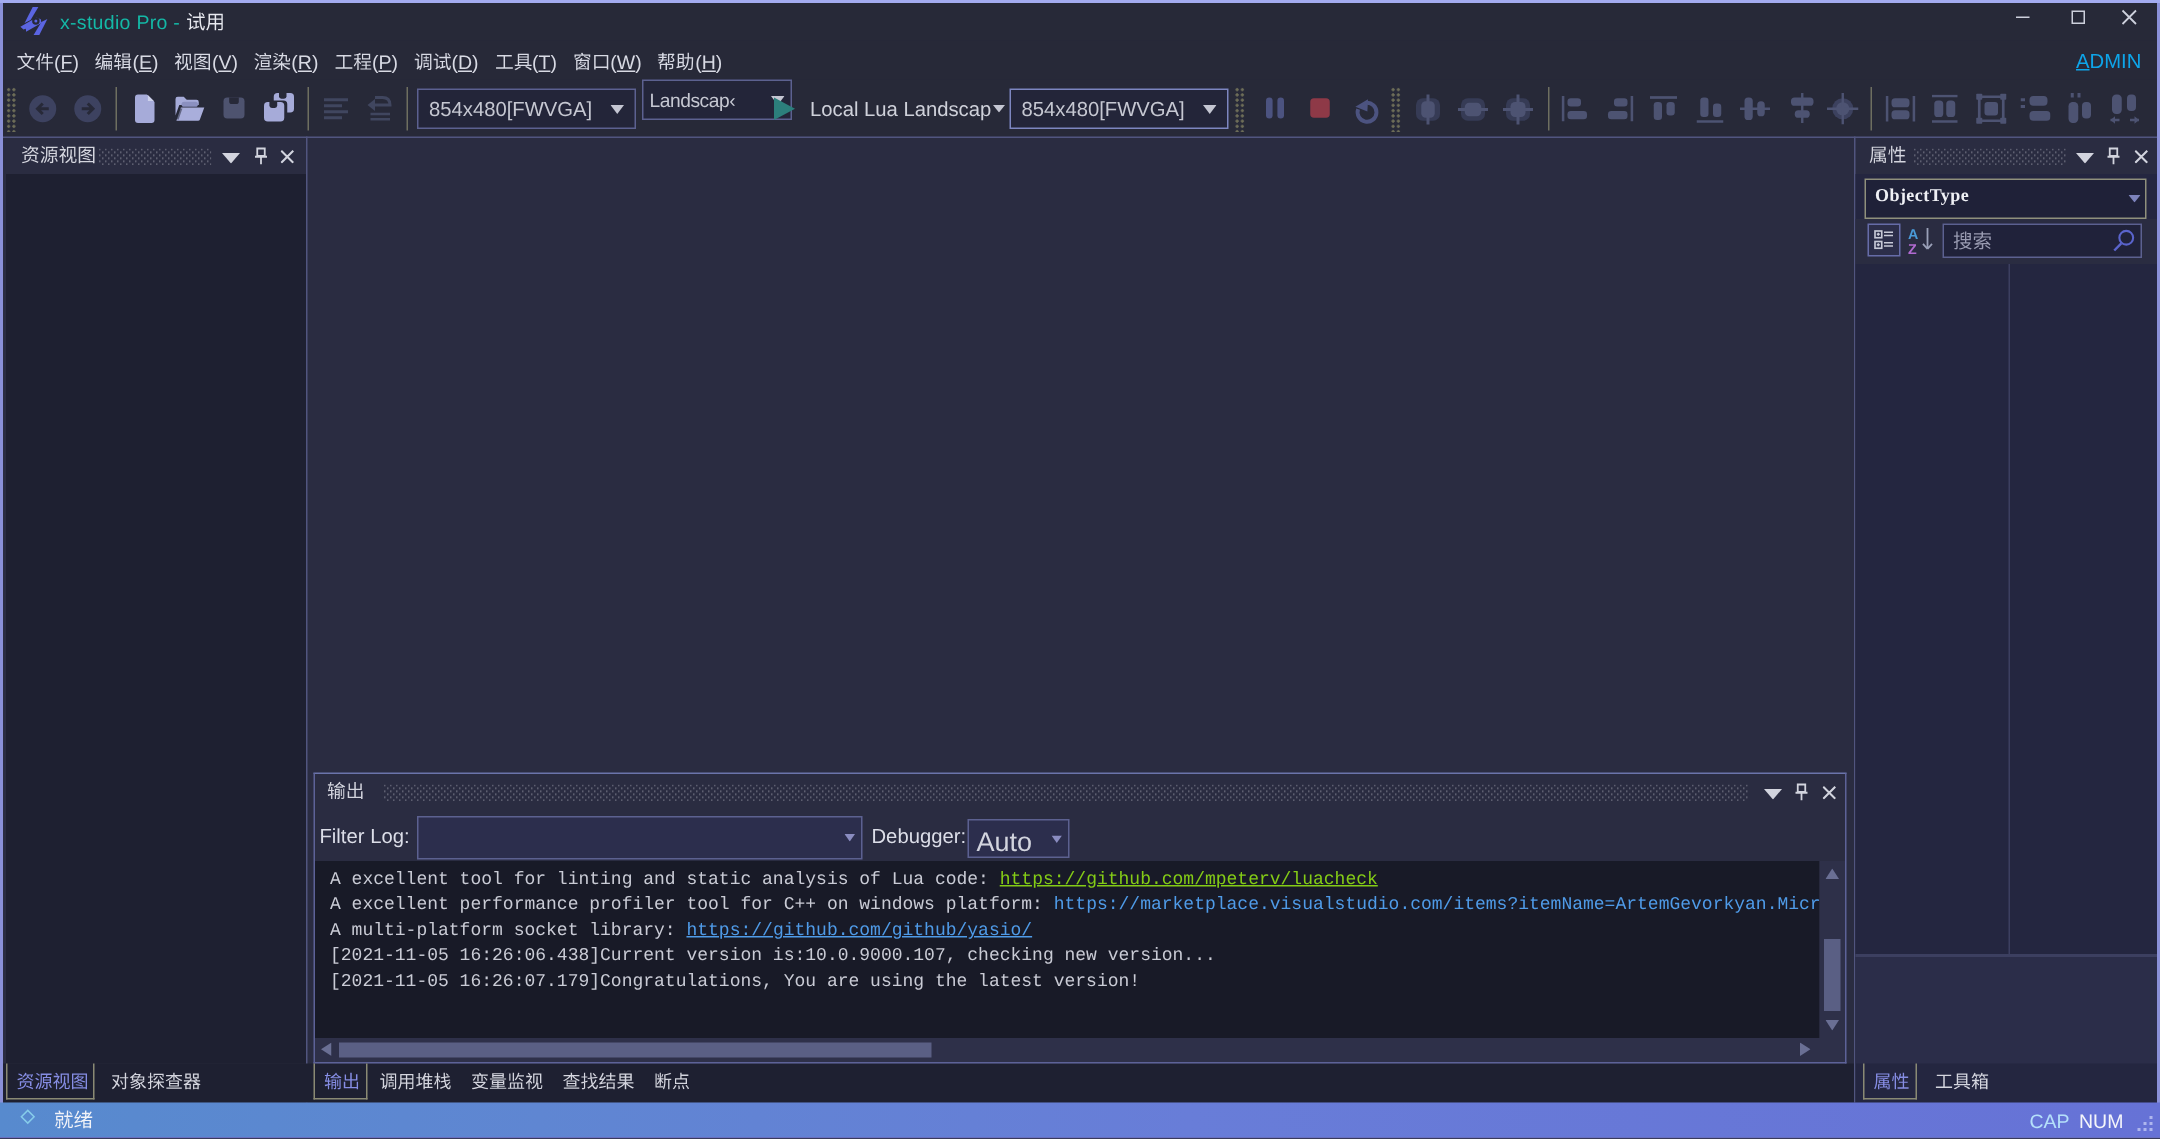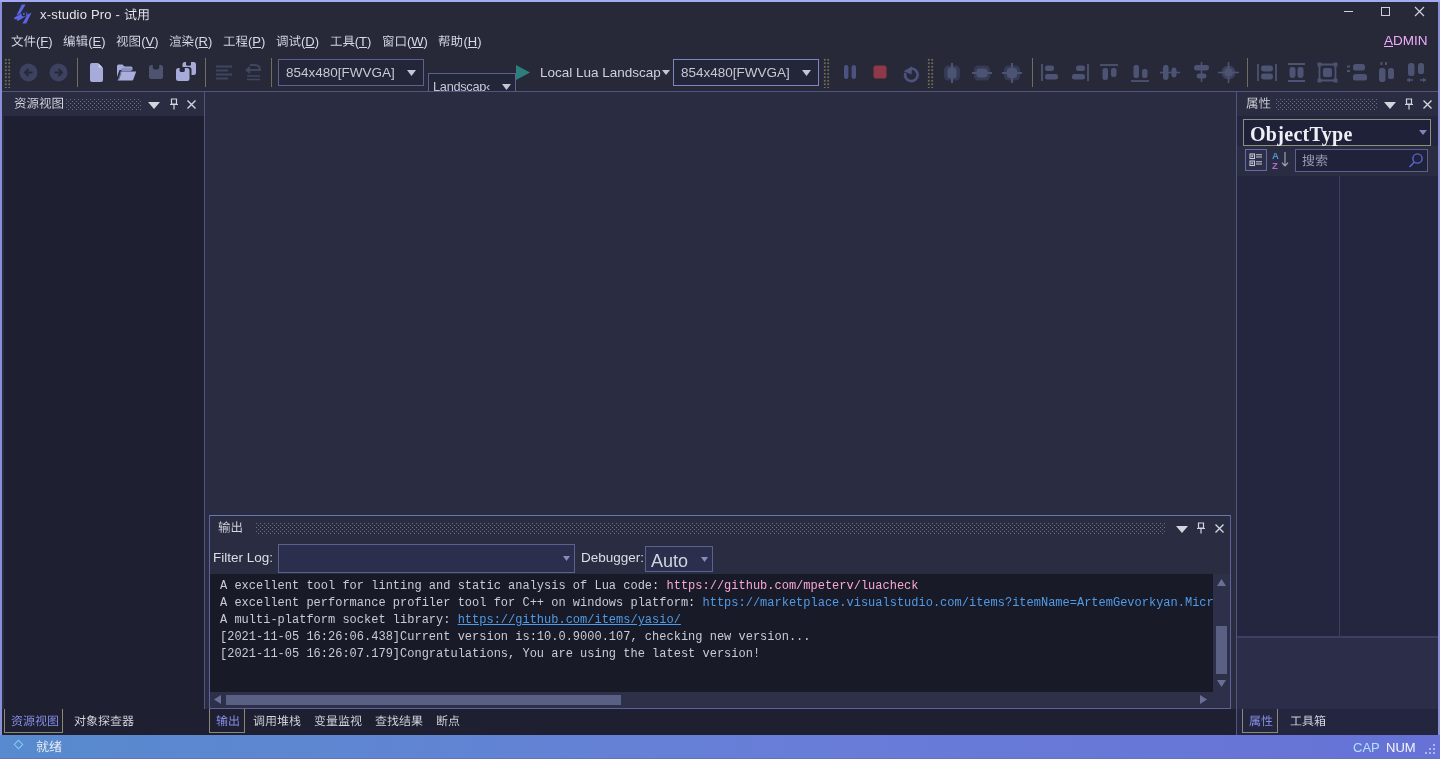--- a/index.html
+++ b/index.html
@@ -23,21 +23,21 @@
 <div class="abs" style="left:0;bottom:0;width:1440px;height:1px;background:#6a70c0"></div>
 
 <div class="abs" style="left:2px;top:2px;width:1436px;height:25px;background:#272938"></div>
 <svg class="abs" style="left:13px;top:3px" width="22" height="22" viewBox="0 0 22 22">
   <path fill="#5b65e2" d="M8.8 1.6 L12.6 1.6 L7.4 10.4 L3.4 12.4 Z"></path>
   <path fill="#5b65e2" d="M13.2 20.4 L9.4 20.4 L14.6 11.6 L18.6 9.6 Z"></path>
   <path fill="#5b65e2" d="M0.6 14.9 L11.3 8.7 L14.2 9.8 L14.6 12.3 L4.4 18.2 L4.2 16.2 L2.6 16.6 Z"></path>
   <circle cx="10.9" cy="11" r="2.5" fill="#272938"></circle>
   <circle cx="10.9" cy="11" r="1" fill="#5b65e2"></circle>
 </svg>
-<div class="abs" style="left:40px;top:6px;font-size:13px;color:#e5e5e5;letter-spacing:0.2px">x-studio Pro - <svg width="26.0" height="18" viewBox="0 0 26.0 18" style="display:inline-block;vertical-align:-4.7px">
+<div class="abs" style="left:40px;top:6px;font-size:13px;color:#14b8a6;letter-spacing:0.2px">x-studio Pro - <svg width="26.0" height="18" viewBox="0 0 26.0 18" style="display:inline-block;vertical-align:-4.7px">
       <path fill="#e8e9f0" d="M1.6 3.2 2.2 2.6Q2.5 2.9 2.9 3.2Q3.3 3.5 3.6 3.9Q3.9 4.2 4.1 4.4L3.4 5.1Q3.2 4.8 2.9 4.5Q2.6 4.2 2.3 3.8Q1.9 3.5 1.6 3.2ZM2.3 14 2.2 13.1 2.5 12.7 4.8 11.2Q4.9 11.4 4.9 11.6Q5 11.8 5.1 12Q4.3 12.6 3.7 12.9Q3.2 13.3 3 13.5Q2.7 13.7 2.5 13.8Q2.4 13.9 2.3 14ZM0.7 6.4H3V7.4H0.7ZM4.5 5H12.5V6H4.5ZM4.9 7.9H8.4V8.8H4.9ZM6.3 8.4H7.2V12.3L6.3 12.5ZM4.7 12.5Q5.4 12.3 6.5 12Q7.6 11.7 8.7 11.4L8.8 12.2Q7.8 12.5 6.8 12.8Q5.8 13.1 5 13.4ZM10.1 2.9 10.8 2.5Q11.2 2.9 11.6 3.4Q12 3.9 12.2 4.3L11.5 4.8Q11.3 4.4 10.9 3.9Q10.5 3.3 10.1 2.9ZM8.7 2.4H9.7Q9.7 4.1 9.8 5.7Q9.9 7.3 10 8.6Q10.1 9.9 10.3 10.9Q10.5 11.9 10.8 12.4Q11 13 11.3 13Q11.5 13 11.6 12.5Q11.7 11.9 11.8 11Q11.9 11.1 12 11.2Q12.2 11.3 12.3 11.4Q12.5 11.5 12.6 11.5Q12.5 12.3 12.3 12.9Q12.2 13.4 12 13.7Q11.9 14 11.7 14.1Q11.5 14.3 11.3 14.3Q10.7 14.2 10.3 13.7Q9.9 13.1 9.6 12Q9.3 11 9.1 9.5Q8.9 8 8.9 6.2Q8.8 4.4 8.7 2.4ZM2.3 14Q2.3 13.8 2.2 13.7Q2.1 13.5 2 13.4Q1.9 13.2 1.8 13.1Q2 13 2.2 12.7Q2.5 12.5 2.5 12V6.4H3.4V12.9Q3.4 12.9 3.3 13Q3.2 13 3 13.2Q2.8 13.3 2.7 13.4Q2.5 13.6 2.4 13.7Q2.3 13.8 2.3 14Z M15.5 3.2H24V4.2H15.5ZM15.5 6.3H23.9V7.2H15.5ZM15.5 9.4H24V10.3H15.5ZM15 3.2H16V8Q16 8.7 15.9 9.6Q15.8 10.4 15.6 11.3Q15.5 12.1 15.1 12.9Q14.8 13.7 14.2 14.4Q14.1 14.3 14 14.1Q13.8 14 13.7 13.9Q13.5 13.8 13.4 13.7Q14 13.1 14.3 12.4Q14.6 11.7 14.7 10.9Q14.9 10.2 14.9 9.4Q15 8.7 15 8ZM23.6 3.2H24.5V13Q24.5 13.4 24.4 13.7Q24.3 13.9 23.9 14.1Q23.6 14.2 23 14.2Q22.4 14.2 21.5 14.2Q21.5 14 21.4 13.8Q21.3 13.5 21.2 13.3Q21.6 13.3 22.1 13.3Q22.5 13.3 22.8 13.3Q23.1 13.3 23.2 13.3Q23.4 13.3 23.5 13.2Q23.6 13.2 23.6 13ZM19.1 3.6H20.1V14.2H19.1Z"></path>
     </svg></div>
 
 <div class="abs" style="left:1344px;top:11px;width:9px;height:1.2px;background:#cdd0dc"></div>
 <div class="abs" style="left:1381px;top:7px;width:9px;height:9px;border:1px solid #cdd0dc"></div>
 <svg class="abs" style="left:1414px;top:6px" width="11" height="11" viewBox="0 0 11 11">
     <path stroke="#cdd0dc" stroke-width="1.2" d="M1 1 L10 10 M10 1 L1 10"></path>
   </svg>
 
 <div class="abs" style="left:2px;top:27px;width:1436px;height:26px;background:#272938"></div>
@@ -64,21 +64,21 @@
         <path fill="#d8dae4" d="M1.3 3.7H11.2V4.6H1.3ZM0.7 11.8H11.9V12.8H0.7ZM5.7 4.2H6.7V12.2H5.7Z M20.1 11.7 20.7 11Q21.4 11.3 22.1 11.7Q22.8 12.1 23.4 12.4Q24.1 12.8 24.5 13.1L23.8 13.8Q23.3 13.4 22.7 13.1Q22.1 12.8 21.5 12.4Q20.8 12 20.1 11.7ZM13.2 10.1H24.4V11H13.2ZM15.5 4.7H22V5.4H15.5ZM15.5 6.5H22V7.2H15.5ZM15.5 8.3H22V9H15.5ZM16.6 11.1 17.5 11.7Q17 12 16.3 12.4Q15.7 12.8 15 13.2Q14.3 13.5 13.7 13.8Q13.6 13.6 13.4 13.4Q13.2 13.2 13 13.1Q13.6 12.8 14.3 12.5Q15 12.2 15.6 11.8Q16.2 11.4 16.6 11.1ZM15.2 2.8H22.5V10.5H21.6V3.6H16.1V10.5H15.2Z"></path>
       </svg><span>(<u>T</u>)</span></div>
   <div class="mi"><svg width="25.0" height="18" viewBox="0 0 25.0 18" style="display:inline-block;vertical-align:-5.2px">
         <path fill="#d8dae4" d="M2.1 6.9H10.6V13.7H9.6V7.6H3V13.8H2.1ZM5.4 5.6 6.4 5.8Q6.1 6.2 5.8 6.6Q5.5 7 5.2 7.3L4.4 7.1Q4.7 6.8 4.9 6.4Q5.2 5.9 5.4 5.6ZM2.4 12.5H10.2V13.2H2.4ZM8 8.6H8.2L8.3 8.5L8.8 8.8Q8.4 9.8 7.6 10.5Q6.9 11.2 5.9 11.6Q4.9 12.1 3.9 12.3Q3.8 12.2 3.7 12Q3.6 11.8 3.5 11.7Q4.4 11.5 5.3 11.1Q6.2 10.7 7 10.1Q7.7 9.5 8 8.7ZM4.9 7.8 5.7 7.9Q5.4 8.5 5 9.1Q4.6 9.7 4 10.2Q3.9 10 3.7 9.9Q3.6 9.8 3.4 9.7Q4 9.3 4.4 8.8Q4.7 8.3 4.9 7.8ZM5 8.6H8.2V9.2H4.5ZM4.6 10 5 9.5Q5.7 9.8 6.4 10.2Q7.2 10.5 7.8 10.9Q8.5 11.2 8.9 11.6L8.4 12.1Q8 11.8 7.4 11.4Q6.7 11 6 10.7Q5.2 10.3 4.6 10ZM1 3.3H11.5V5.2H10.6V4.1H1.9V5.3H1ZM4.6 4.3 5.3 4.8Q4.8 5.2 4.2 5.6Q3.6 6 2.9 6.3Q2.2 6.6 1.6 6.8L1.1 6.1Q1.7 5.9 2.3 5.6Q2.9 5.4 3.5 5.1Q4.2 4.7 4.6 4.3ZM7.2 4.9 7.8 4.3Q8.4 4.6 9.1 4.9Q9.8 5.3 10.5 5.6Q11.1 6 11.5 6.3L10.9 6.9Q10.5 6.6 9.9 6.2Q9.3 5.8 8.6 5.5Q7.9 5.1 7.2 4.9ZM5.3 2.4 6.3 2.2Q6.5 2.5 6.7 2.9Q6.9 3.4 7 3.7L6 3.9Q5.9 3.6 5.7 3.2Q5.5 2.8 5.3 2.4Z M14.1 3.6H23.5V13.4H22.5V4.5H15.1V13.4H14.1ZM14.5 11.4H23.1V12.4H14.5Z"></path>
       </svg><span>(<u>W</u>)</span></div>
   <div class="mi"><svg width="25.0" height="18" viewBox="0 0 25.0 18" style="display:inline-block;vertical-align:-5.2px">
         <path fill="#d8dae4" d="M0.8 3.2H6.7V4H0.8ZM0.6 6.6H6.8V7.4H0.6ZM1.1 4.9H6.4V5.6H1.1ZM7.3 2.8H10.9V3.6H8.2V9H7.3ZM10.7 2.8H10.9L11.1 2.7L11.7 3.1Q11.4 3.6 11 4.1Q10.6 4.7 10.2 5.2Q11 5.7 11.3 6.1Q11.6 6.6 11.6 7Q11.6 7.4 11.5 7.7Q11.3 7.9 11 8.1Q10.9 8.2 10.6 8.2Q10.4 8.3 10.2 8.3Q9.9 8.3 9.6 8.3Q9.2 8.3 8.8 8.3Q8.8 8.1 8.7 7.9Q8.6 7.7 8.5 7.5Q8.9 7.6 9.2 7.6Q9.6 7.6 9.9 7.6Q10 7.5 10.1 7.5Q10.3 7.5 10.4 7.5Q10.7 7.3 10.7 6.9Q10.7 6.6 10.4 6.2Q10 5.8 9.2 5.3Q9.5 4.9 9.8 4.5Q10 4.1 10.3 3.7Q10.6 3.2 10.7 2.9ZM3.4 2.2H4.4V5.9Q4.4 6.3 4.2 6.8Q4.1 7.3 3.8 7.8Q3.5 8.3 2.9 8.7Q2.4 9.2 1.5 9.5Q1.4 9.4 1.2 9.2Q1 9 0.9 8.9Q1.6 8.6 2.1 8.2Q2.6 7.9 2.9 7.4Q3.2 7 3.3 6.6Q3.4 6.2 3.4 5.9ZM5.7 8.5H6.7V13.7H5.7ZM1.9 9.5H10.3V10.3H2.8V13.1H1.9ZM9.9 9.5H10.8V12.1Q10.8 12.4 10.7 12.6Q10.6 12.8 10.3 12.9Q10 13 9.5 13Q9 13.1 8.2 13.1Q8.2 12.9 8.1 12.6Q8 12.4 7.9 12.2Q8.3 12.2 8.6 12.2Q9 12.2 9.2 12.2Q9.5 12.2 9.6 12.2Q9.8 12.2 9.8 12.2Q9.9 12.2 9.9 12Z M18.3 5.1H23.6V6H18.3ZM23.2 5.1H24.1Q24.1 5.1 24.1 5.2Q24.1 5.3 24.1 5.4Q24.1 5.5 24.1 5.5Q24.1 7.5 24 8.9Q24 10.3 23.9 11.1Q23.8 12 23.7 12.5Q23.6 13 23.5 13.2Q23.3 13.4 23.1 13.5Q22.9 13.6 22.6 13.7Q22.3 13.7 21.8 13.7Q21.3 13.7 20.8 13.6Q20.8 13.4 20.7 13.2Q20.7 12.9 20.5 12.7Q21.1 12.8 21.5 12.8Q22 12.8 22.2 12.8Q22.3 12.8 22.4 12.8Q22.6 12.7 22.6 12.6Q22.8 12.5 22.9 12Q22.9 11.6 23 10.7Q23.1 9.9 23.1 8.5Q23.2 7.2 23.2 5.3ZM20.4 2.2H21.3Q21.3 3.7 21.3 5.1Q21.2 6.4 21.1 7.7Q20.9 9 20.6 10.1Q20.2 11.2 19.5 12.2Q18.9 13.1 17.8 13.8Q17.7 13.6 17.5 13.4Q17.3 13.2 17.1 13.1Q18.1 12.4 18.8 11.6Q19.4 10.7 19.7 9.7Q20.1 8.6 20.2 7.4Q20.4 6.2 20.4 4.9Q20.4 3.6 20.4 2.2ZM13.8 2.9H17.9V11H17V3.7H14.7V11.8H13.8ZM12.9 11.6Q13.6 11.4 14.6 11.2Q15.5 11.1 16.5 10.8Q17.6 10.6 18.6 10.4L18.7 11.2Q17.7 11.4 16.7 11.7Q15.7 11.9 14.8 12.1Q13.8 12.3 13.1 12.5ZM14.3 5.5H17.4V6.4H14.3ZM14.3 8.2H17.4V9.1H14.3Z"></path>
       </svg><span>(<u>H</u>)</span></div>
 </div>
 <style>.mi{display:inline-block;margin-right:7px}.mi span{margin-left:0px}</style>
-<div class="abs" style="left:1384px;top:33px;font-size:13.5px;color:#f0abfc"><u>A</u>DMIN</div>
+<div class="abs" style="left:1384px;top:33px;font-size:13.5px;color:#0ea5e9"><u>A</u>DMIN</div>
 
 <div class="abs" style="left:2px;top:53px;width:1436px;height:38px;background:#272938"></div>
 <div class="abs" id="toolbar" style="left:0;top:53px;width:1440px;height:38px">
 <div class="abs grip" style="left:4px;top:5px;width:7px;height:30px"></div>
 <svg class="abs" style="left:19px;top:10px" width="19" height="19" viewBox="0 0 19 19">
       <circle cx="9.5" cy="9.5" r="9" fill="#3d4260"></circle>
       <path stroke="#272938" stroke-width="2" fill="none" d="M13.5 9.5h-7M9.5 6l-3.5 3.5L9.5 13"></path>
     </svg>
 <svg class="abs" style="left:49px;top:10px" width="19" height="19" viewBox="0 0 19 19">
       <circle cx="9.5" cy="9.5" r="9" fill="#3d4260"></circle>
@@ -119,21 +119,21 @@
         <path d="M3 13h13M3 16.5h13"></path>
       </g>
     </svg>
 <div class="sep" style="left:271px"></div>
 <div class="abs dd" style="left:278px;top:6px;width:146px;height:27px">
       <span>854x480[FWVGA]</span>
       <svg width="9" height="6" viewBox="0 0 9 6">
         <path fill="#c4c6d2" d="M0 0h9L4.5 6z"></path>
       </svg>
     </div>
-<div class="abs dd" style="left:428px;top:20px;width:88px;height:27px;padding:0 4px">
+<div class="abs dd" style="left:428px;top:0;width:100px;height:27px;padding:0 4px">
       <span style="font-size:12.8px;letter-spacing:-0.3px;white-space:nowrap;overflow:hidden">Landscap‹</span>
       <svg style="flex:none" width="9" height="6" viewBox="0 0 9 6">
         <path fill="#c4c6d2" d="M0 0h9L4.5 6z"></path>
       </svg>
     </div>
 <svg class="abs" style="left:514px;top:11px" width="17" height="17" viewBox="0 0 17 17">
       <path fill="#2c7f7c" d="M2 1 L16 8.5 L2 16 Z"></path>
     </svg>
 <div class="abs" style="left:540px;top:12px;font-size:13.5px;color:#cfd1da">Local Lua Landscap</div>
 <svg class="abs" style="left:662px;top:17px" width="8" height="5" viewBox="0 0 8 5">
@@ -343,21 +343,21 @@
 <svg class="abs" style="left:1404px;top:98px" width="10" height="13" viewBox="0 0 10 13">
     <path fill="none" stroke="#d2d4de" stroke-width="1.2" d="M2.5 1h5v5h-5zM1 6.5h8M5 6.5v5"></path>
   </svg>
 <svg class="abs" style="left:1423px;top:100px" width="9" height="9" viewBox="0 0 9 9">
     <path stroke="#d2d4de" stroke-width="1.4" d="M0.5 0.5 L8.5 8.5 M8.5 0.5 L0.5 8.5"></path>
   </svg>
 <div class="abs" style="left:1236px;top:91px;width:1px;height:644px;background:#51557f"></div>
 
 <div class="abs" style="left:1237px;top:116px;width:201px;height:620px;background:#242640"></div>
 <div class="abs" style="left:1243px;top:119px;width:188px;height:27px;background:#1f2138;border:1px solid #8f907c"></div>
-<div class="abs" style="left:1250px;top:123px;font-family:'Liberation Serif',serif;font-weight:bold;font-size:20px;color:#eff0f5;letter-spacing:0.3px">ObjectType</div>
+<div class="abs" style="left:1250px;top:123px;font-family:'Liberation Serif',serif;font-weight:bold;font-size:12px;color:#eff0f5;letter-spacing:0.3px">ObjectType</div>
 <svg class="abs" style="left:1419px;top:130px" width="8" height="5" viewBox="0 0 8 5">
     <path fill="#7d83bc" d="M0 0h8L4 5z"></path>
   </svg>
 
 <div class="abs" style="left:1237px;top:146px;width:201px;height:30px;background:#2a2c41"></div>
 <div class="abs" style="left:1245px;top:149px;width:22px;height:22px;border:1px solid #666ca8;background:#2c2e4a"></div>
 <svg class="abs" style="left:1249px;top:152px" width="14" height="16" viewBox="0 0 14 16">
   <g fill="none" stroke="#c8cad8" stroke-width="1.1">
     <rect x="1" y="2" width="4.5" height="4.5"></rect>
       <rect x="1" y="9" width="4.5" height="4.5"></rect>
@@ -423,23 +423,23 @@
     <path fill="#8a8cc0" d="M0 0h7L3.5 5z"></path>
   </svg>
 <div class="abs" style="left:581px;top:550px;font-size:13.5px;color:#dcdee8">Debugger:</div>
 <div class="abs" style="left:645px;top:546px;width:68px;height:26px;background:#2c2e4d;border:1px solid #5c6190"></div>
 <div class="abs" style="left:651px;top:551px;font-size:18px;color:#d2d4de">Auto</div>
 <svg class="abs" style="left:701px;top:557px" width="7" height="5" viewBox="0 0 7 5">
     <path fill="#8a8cc0" d="M0 0h7L3.5 5z"></path>
   </svg>
 
 <div class="abs" style="left:210px;top:574px;width:1003px;height:118px;background:#181a27"></div>
-<div class="abs" style="left:220px;top:578px;width:993px;overflow:hidden;font-family:'Liberation Mono',monospace;font-size:12px;line-height:17px;color:#c9cbd5;white-space:pre">A excellent tool for linting and static analysis of Lua code: <span style="color:#f9a8d4;">https://github.com/mpeterv/luacheck</span>
+<div class="abs" style="left:220px;top:578px;width:993px;overflow:hidden;font-family:'Liberation Mono',monospace;font-size:12px;line-height:17px;color:#c9cbd5;white-space:pre">A excellent tool for linting and static analysis of Lua code: <span style="color:#84cc16;text-decoration:underline">https://github.com/mpeterv/luacheck</span>
 A excellent performance profiler tool for C++ on windows platform: <span style="color:#4f9be8;">https://marketplace.visualstudio.com/items?itemName=ArtemGevorkyan.Micr</span>
-A multi-platform socket library: <span style="color:#4f9be8;text-decoration:underline">https://github.com/items/yasio/</span>
+A multi-platform socket library: <span style="color:#4f9be8;text-decoration:underline">https://github.com/github/yasio/</span>
 [2021-11-05 16:26:06.438]Current version is:10.0.9000.107, checking new version...
 [2021-11-05 16:26:07.179]Congratulations, You are using the latest version!</div>
 
 <div class="abs" style="left:1213px;top:574px;width:17px;height:118px;background:#2e3049"></div>
 <svg class="abs" style="left:1217px;top:579px" width="9" height="7" viewBox="0 0 9 7">
     <path fill="#6a6f94" d="M4.5 0 L9 7 H0z"></path>
   </svg>
 <div class="abs" style="left:1216px;top:626px;width:11px;height:48px;background:#5a5f84"></div>
 <svg class="abs" style="left:1217px;top:680px" width="9" height="7" viewBox="0 0 9 7">
     <path fill="#6a6f94" d="M4.5 7 L9 0 H0z"></path>

